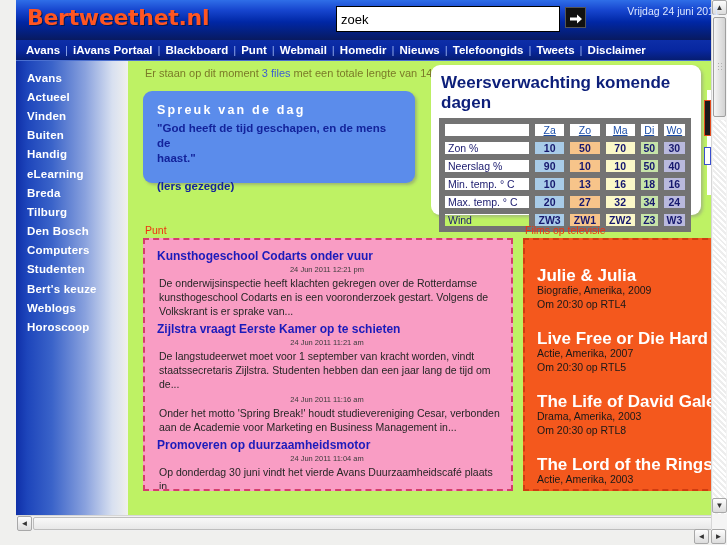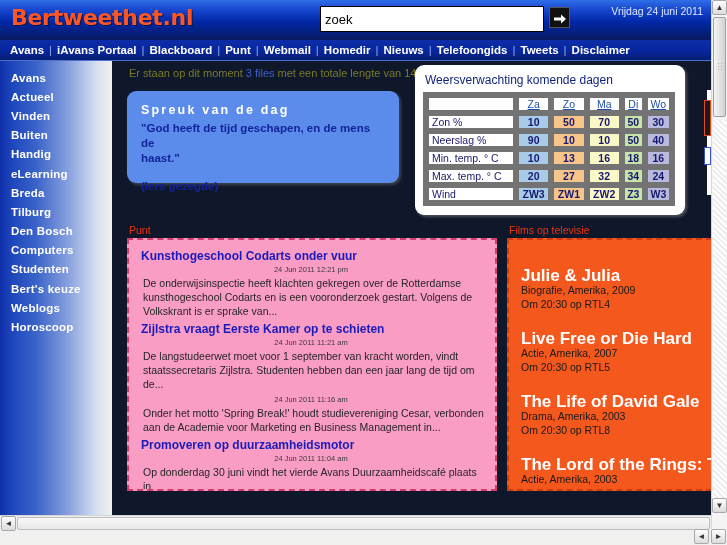--- a/index.html
+++ b/index.html
@@ -15,25 +15,25 @@
     position: relative;
     width: 727px;
     height: 545px;
     overflow: hidden;
     background: #f0f0ee;
   }
 
   
   #page {
     position: absolute;
-    left: 0; top: 0;
+    left: 16px; top: 0;
     width: 711px;
     height: 531px;
     overflow: hidden;
-    background: #0f172a;
+    background: #bef264;
   }
 
   
   .header {
     position: relative;
     height: 40px;
     background: linear-gradient(to bottom, #1b52d6 0%, #0b36ad 18%, #0025a0 46%, #032c9e 62%, #0b1f6e 86%, #0a1c50 100%);
     background-color: #0a2bb0;
   }
   .header-grad-overlay{
@@ -182,22 +182,22 @@
   .weather {
     position: absolute;
     left: 303px; top: 4px;
     width: 270px; height: 150px;
     background: #ffffff;
     border-radius: 9px;
     box-shadow: 2px 2px 3px rgba(140,140,140,0.5);
     padding: 7px 8px;
   }
   .weather-title {
-    font-size: 12px;
-    font-weight: normal;
+    font-size: 17px;
+    font-weight: bold;
     color: #0d1f7a;
     margin: 1px 0 5px 2px;
   }
   table.wtab {
     border-collapse: collapse;
     width: 252px;
   }
   table.wtab td, table.wtab th {
     border: 6px solid #737373;
     font-size: 10.5px;

